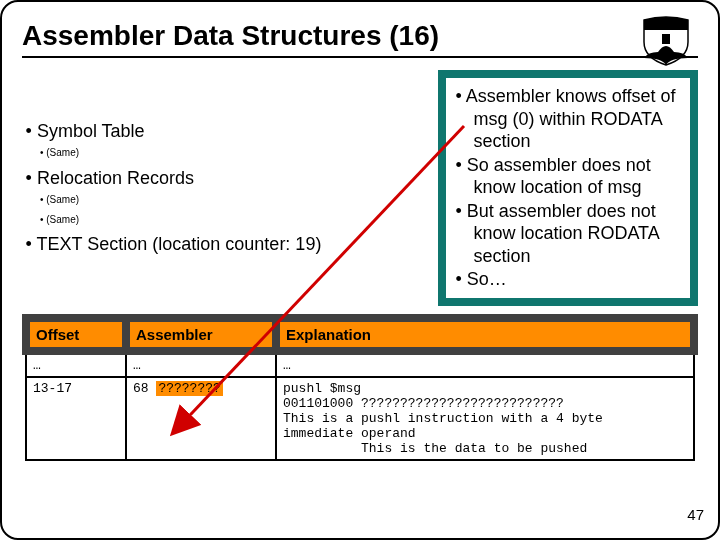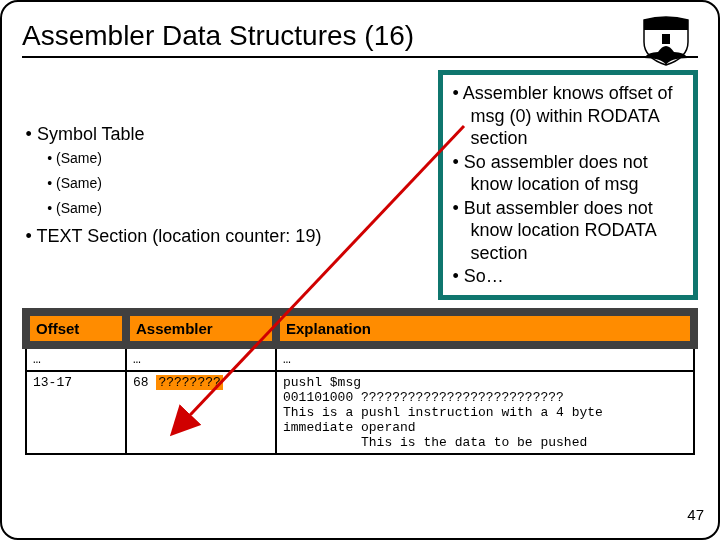--- a/index.html
+++ b/index.html
@@ -1,25 +1,25 @@
 <!DOCTYPE html>
 <html><head>
 <meta charset="utf-8">
 <style>
 body{margin:0;font-family:Arial,Helvetica,sans-serif;background:#fff}
 .slide{position:relative;width:720px;height:540px;box-sizing:border-box;border:2px solid #000;border-radius:18px;padding:18px 20px 0 20px}
-.titlebar{font-size:28px;font-weight:normal;border-bottom:2px solid #000;padding-bottom:4px;margin-bottom:12px;position:relative}
+.titlebar{font-size:28px;font-weight:bold;border-bottom:2px solid #000;padding-bottom:4px;margin-bottom:12px;position:relative}
 .crest{position:absolute;right:4px;top:-4px;width:56px;height:50px}
 .content{display:flex;gap:10px;align-items:center;position:relative}
 .leftcol{flex:0 0 60%;font-size:18px;line-height:1.35}
 .bul0{padding-left:1.2em;text-indent:-1.0em;margin:3px 0}
 .bul0::before{content:"• ";color:#000}
-.bul1{padding-left:2.8em;text-indent:-1.0em;font-size:14px;margin:1px 0 6px 0}
+.bul1{padding-left:2.8em;text-indent:-1.0em;font-size:10px;margin:1px 0 6px 0}
 .bul1::before{content:"• ";color:#000}
-.rightbox{border:5px solid #0f766e;padding:6px 8px;font-size:18px;line-height:1.25;flex:1}
+.rightbox{border:8px solid #0f766e;padding:6px 8px;font-size:18px;line-height:1.25;flex:1}
 .rb{padding-left:1.1em;text-indent:-1.0em;margin:1px 0}
 .rb::before{content:"• ";color:#000}
 .tbl{border-collapse:collapse;width:100%;margin-top:8px;font-size:15px}
 .tbl th{background:#ff8c00;color:#000;font-weight:bold;text-align:left;border:8px solid #404040;padding:4px 6px}
 .tbl td{border:2px solid #000;padding:3px 6px;vertical-align:top;font-family:"Courier New",monospace;font-size:13px;white-space:pre}
 .hl{background:#ff8c00;padding:0 2px}
 .pagenum{position:absolute;right:14px;bottom:15px;font-size:15px}
 .arrow{position:absolute;pointer-events:none;z-index:5}
 </style>
 </head>
@@ -36,20 +36,21 @@
       <path d="M28 49 Q24 42 6 42 Q10 36 20 36 Q24 30 28 30 Q32 30 36 36 Q46 36 50 42 Q32 42 28 49 Z" fill="#000"></path>
     </svg>
   </div>
 
   <div class="content">
 
     <div class="leftcol">
       <div class="bul0">Symbol Table</div>
       <div class="bul1">(Same)</div>
 
+      <div class="bul0">Relocation Records</div>
       <div class="bul1">(Same)</div>
 
       <div class="bul1">(Same)</div>
 
       <div class="bul0">TEXT Section (location counter: 19)</div>
     </div>
 
     <div class="rightbox">
       <div class="rb">Assembler knows offset of msg (0) within RODATA section</div>
       <div class="rb">So assembler does not know location of msg</div>

